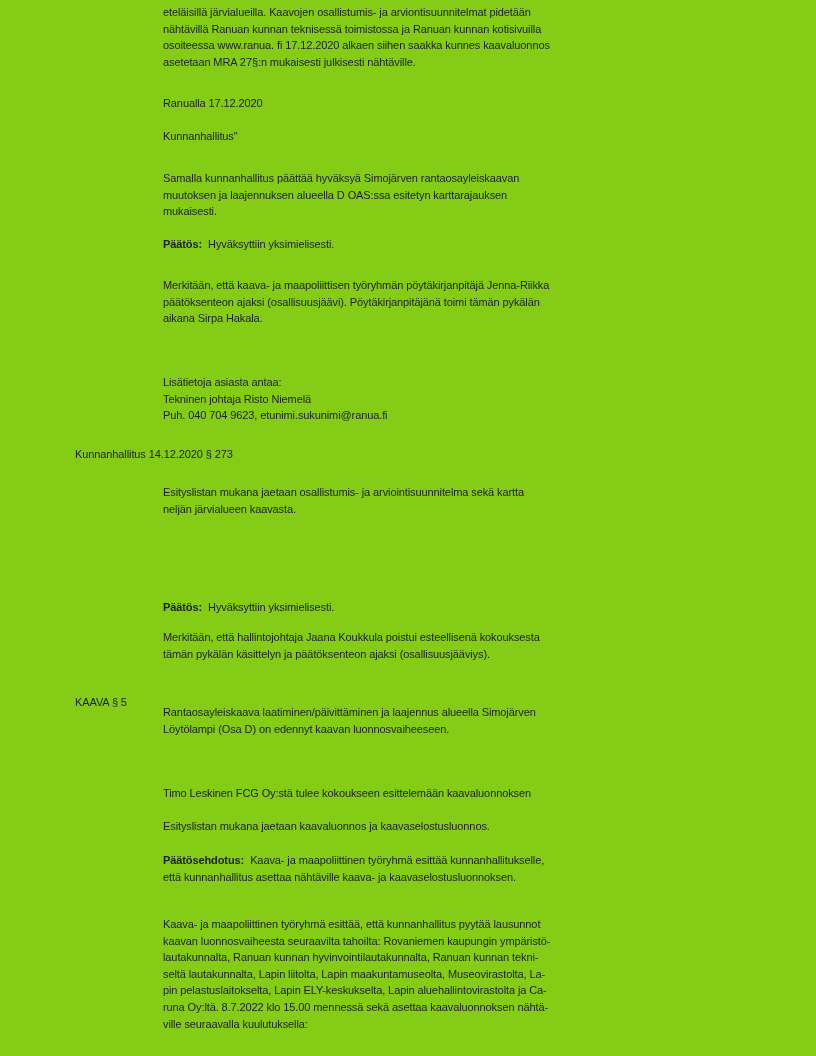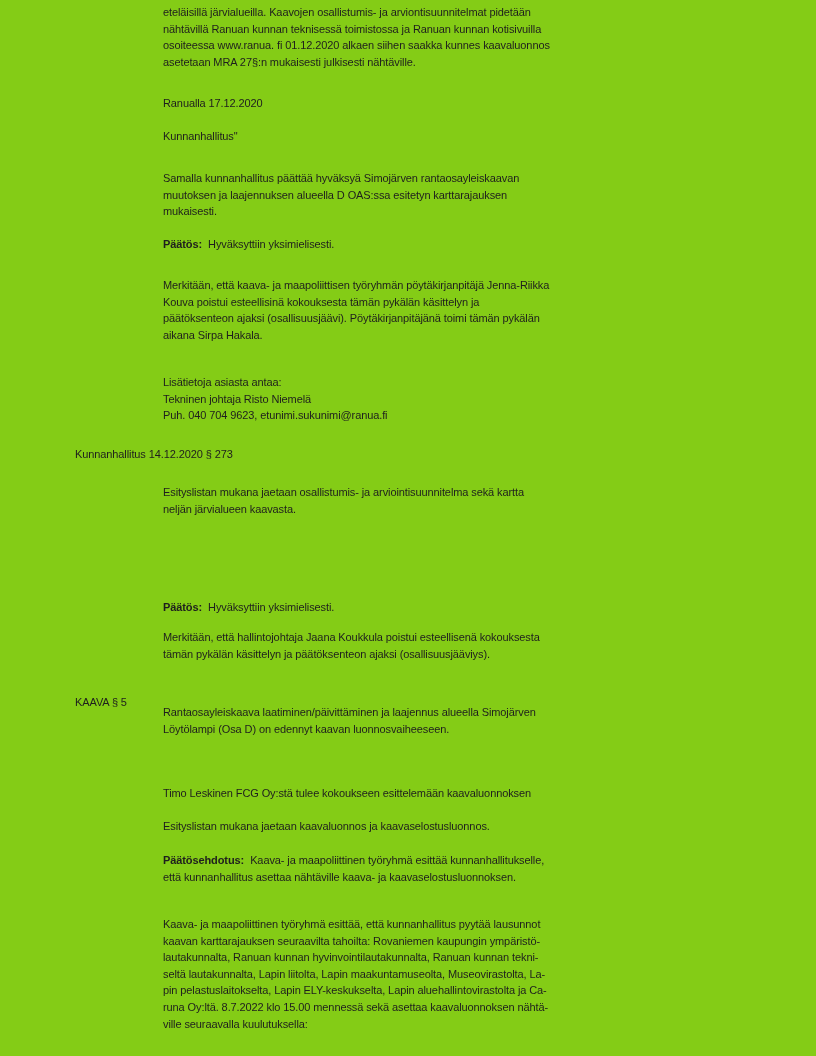--- a/index.html
+++ b/index.html
@@ -38,21 +38,21 @@
   }
 </style>
 </head>
 <body>
 
 <div class="page">
 
   <div class="block" style="top:4px">
     <div class="line">eteläisillä järvialueilla. Kaavojen osallistumis- ja arviontisuunnitelmat pidetään</div>
     <div class="line">nähtävillä Ranuan kunnan teknisessä toimistossa ja Ranuan kunnan kotisivuilla</div>
-    <div class="line">osoiteessa www.ranua. fi 01.12.2020 alkaen siihen saakka kunnes kaavaluonnos</div>
+    <div class="line">osoiteessa www.ranua. fi 17.12.2020 alkaen siihen saakka kunnes kaavaluonnos</div>
     <div class="line">asetetaan MRA 27§:n mukaisesti julkisesti nähtäville.</div>
   </div>
 
   <div class="block" style="top:95px">
     <div class="line">Ranualla 17.12.2020</div>
   </div>
 
   <div class="block" style="top:128px">
     <div class="line">Kunnanhallitus"</div>
   </div>
@@ -62,21 +62,20 @@
     <div class="line">muutoksen ja laajennuksen alueella D OAS:ssa esitetyn karttarajauksen</div>
     <div class="line">mukaisesti.</div>
   </div>
 
   <div class="block" style="top:236px">
     <div class="line"><span class="lead">Päätös:</span><span>Hyväksyttiin yksimielisesti.</span></div>
   </div>
 
   <div class="block" style="top:277px">
     <div class="line">Merkitään, että kaava- ja maapoliittisen työryhmän pöytäkirjanpitäjä Jenna-Riikka</div>
-    <div class="line">Kouva poistui esteellisinä kokouksesta tämän pykälän käsittelyn ja</div>
     <div class="line">päätöksenteon ajaksi (osallisuusjäävi). Pöytäkirjanpitäjänä toimi tämän pykälän</div>
     <div class="line">aikana Sirpa Hakala.</div>
   </div>
 
   <div class="block" style="top:374px">
     <div class="line">Lisätietoja asiasta antaa:</div>
     <div class="line">Tekninen johtaja Risto Niemelä</div>
     <div class="line">Puh. 040 704 9623, etunimi.sukunimi@ranua.fi</div>
   </div>
 
@@ -112,21 +111,21 @@
     <div class="line">Esityslistan mukana jaetaan kaavaluonnos ja kaavaselostusluonnos.</div>
   </div>
 
   <div class="block" style="top:852px">
     <div class="line"><span class="lead">Päätösehdotus:</span><span>Kaava- ja maapoliittinen työryhmä esittää kunnanhallitukselle,</span></div>
     <div class="line">että kunnanhallitus asettaa nähtäville kaava- ja kaavaselostusluonnoksen.</div>
   </div>
 
   <div class="block" style="top:916px">
     <div class="line">Kaava- ja maapoliittinen työryhmä esittää, että kunnanhallitus pyytää lausunnot</div>
-    <div class="line">kaavan karttarajauksen seuraavilta tahoilta: Rovaniemen kaupungin ympäristö-</div>
+    <div class="line">kaavan luonnosvaiheesta seuraavilta tahoilta: Rovaniemen kaupungin ympäristö-</div>
     <div class="line">lautakunnalta, Ranuan kunnan hyvinvointilautakunnalta, Ranuan kunnan tekni-</div>
     <div class="line">seltä lautakunnalta, Lapin liitolta, Lapin maakuntamuseolta, Museovirastolta, La-</div>
     <div class="line">pin pelastuslaitokselta, Lapin ELY-keskukselta, Lapin aluehallintovirastolta ja Ca-</div>
     <div class="line">runa Oy:ltä. 8.7.2022 klo 15.00 mennessä sekä asettaa kaavaluonnoksen nähtä-</div>
     <div class="line">ville seuraavalla kuulutuksella:</div>
   </div>
 
 </div>
 
 </body></html>

